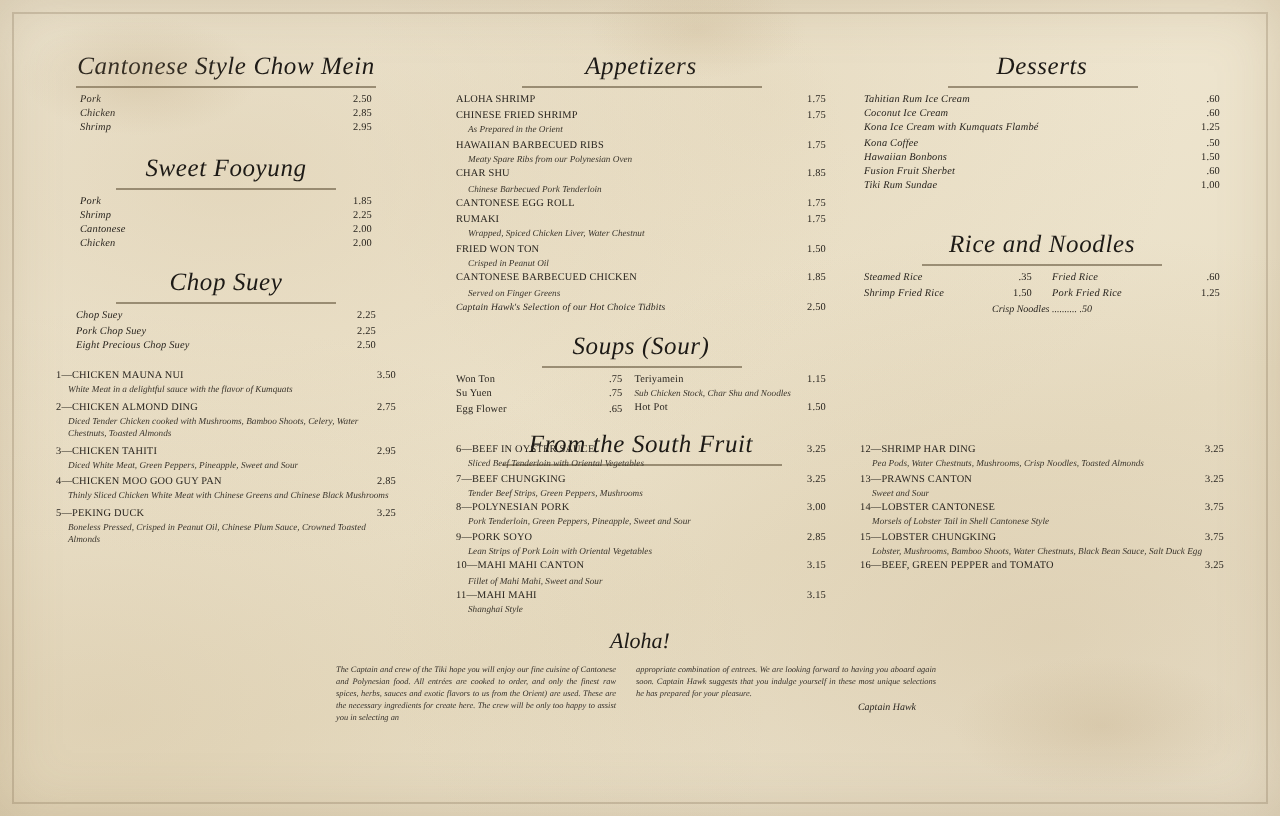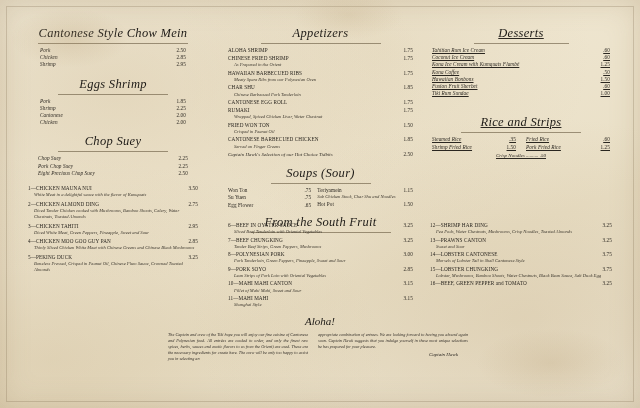--- a/index.html
+++ b/index.html
@@ -69,21 +69,21 @@
             <span class="nm">Shrimp</span>
             <span class="dots"></span>
             <span class="pr">2.95</span>
           </div>
       </div>
     </div>
 
     <div class="spacer"></div>
 
     <div class="grp">
-      <div class="sect-title big">Eggs Shrimp</div>
+      <div class="sect-title big">Sweet Fooyung</div>
       <div class="rule" style="width:110px;"></div>
       <div style="padding:0 12px;">
         <div class="row ital">
             <span class="nm">Pork</span>
             <span class="dots"></span>
             <span class="pr">1.85</span>
           </div>
         <div class="row ital">
             <span class="nm">Shrimp</span>
             <span class="dots"></span>
@@ -285,21 +285,21 @@
             </div>
         </div>
       </div>
     </div>
 
     <div style="height:6px;"></div>
     <div class="sect-title big">From the South Fruit</div>
     <div class="rule" style="width:140px;"></div>
   </div>
 
-  <div class="col" style="left:430px;top:26px;width:182px;text-decoration:underline;">
+  <div class="col" style="left:430px;top:26px;width:182px;">
     <div class="sect-title big">Desserts</div>
     <div class="rule" style="width:95px;"></div>
     <div style="padding:0 2px;">
       <div class="row ital">
           <span class="nm">Tahitian Rum Ice Cream</span>
           <span class="dots"></span>
           <span class="pr">.60</span>
         </div>
       <div class="row ital">
           <span class="nm">Coconut Ice Cream</span>
@@ -328,21 +328,21 @@
         </div>
       <div class="row ital">
           <span class="nm">Tiki Rum Sundae</span>
           <span class="dots"></span>
           <span class="pr">1.00</span>
         </div>
     </div>
 
     <div style="height:18px;"></div>
 
-    <div class="sect-title big">Rice and Strips</div>
+    <div class="sect-title big">Rice and Noodles</div>
     <div class="rule" style="width:120px;"></div>
     <div style="display:flex;gap:10px;padding:0 2px;">
       <div style="flex:1;">
         <div class="row ital">
             <span class="nm">Steamed Rice</span>
             <span class="dots"></span>
             <span class="pr">.35</span>
           </div>
         <div class="row ital">
             <span class="nm">Shrimp Fried Rice</span>

